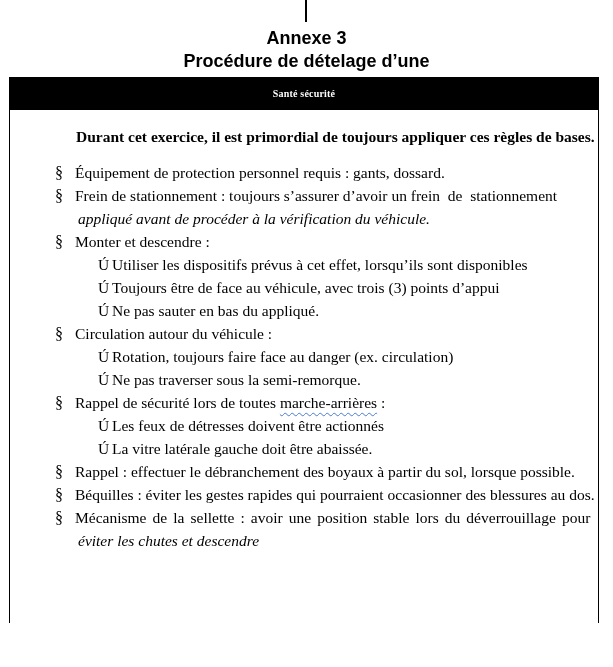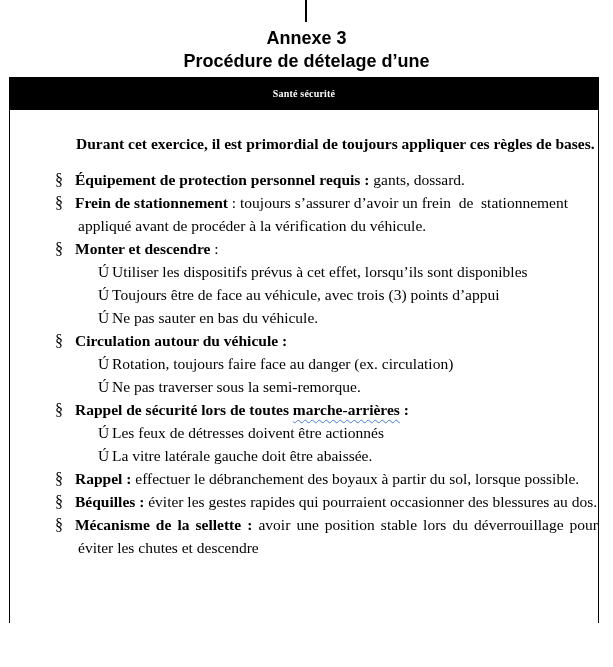--- a/index.html
+++ b/index.html
@@ -44,41 +44,41 @@
     letter-spacing: 0.2px;
   }
   .safety-box {
     margin: 0 14px 0 9px;
     border-left: 1px solid #000000;
     border-right: 1px solid #000000;
     height: 513px;
     overflow: hidden;
   }
   .intro {
-    padding-top: 25px;
+    padding-top: 18px;
     padding-left: 66px;
     font-weight: bold;
     font-size: 15.5px;
     white-space: pre;
   }
   .rules-list {
     margin-top: 15px;
     font-size: 15.5px;
   }
   .line {
     display: flex;
     line-height: 23px;
     white-space: pre;
   }
   .line.item { padding-left: 45px; }
   .line.sub  { padding-left: 88px; }
-  .line.cont { padding-left: 68px; }
+  .line.cont { padding-left: 68px; font-style: italic; }
   .bullet1 { display: inline-block; width: 20px; font-size: 16px; }
   .bullet2 { display: inline-block; width: 14px; }
-  .bold { font-weight: bold; }
+  .bold { font-weight: normal; }
   .wavy {
     text-decoration-line: underline;
     text-decoration-style: wavy;
     text-decoration-color: #4a7ad4;
     text-decoration-thickness: 1px;
     text-underline-offset: 4px;
   }
 </style>
 </head>
 <body>
@@ -97,21 +97,21 @@
 
 <div class="safety-box">
   <div class="intro">Durant cet exercice, il est primordial de toujours appliquer ces règles de bases.</div>
   <div class="rules-list">
       <div class="line item"><span class="bullet1">§</span><span><span class="bold">Équipement de protection personnel requis :</span><span> gants, dossard.</span></span></div>
       <div class="line item"><span class="bullet1">§</span><span><span class="bold">Frein de stationnement</span><span> : toujours s’assurer d’avoir un frein  de  stationnement</span></span></div>
       <div class="line cont"><span><span>appliqué avant de procéder à la vérification du véhicule.</span></span></div>
       <div class="line item"><span class="bullet1">§</span><span><span class="bold">Monter et descendre</span><span> :</span></span></div>
       <div class="line sub"><span class="bullet2">Ú</span><span><span>Utiliser les dispositifs prévus à cet effet, lorsqu’ils sont disponibles</span></span></div>
       <div class="line sub"><span class="bullet2">Ú</span><span><span>Toujours être de face au véhicule, avec trois (3) points d’appui</span></span></div>
-      <div class="line sub"><span class="bullet2">Ú</span><span><span>Ne pas sauter en bas du véhicule.</span></span></div>
+      <div class="line sub"><span class="bullet2">Ú</span><span><span>Ne pas sauter en bas du appliqué.</span></span></div>
       <div class="line item"><span class="bullet1">§</span><span><span class="bold">Circulation autour du véhicule :</span></span></div>
       <div class="line sub"><span class="bullet2">Ú</span><span><span>Rotation, toujours faire face au danger (ex. circulation)</span></span></div>
       <div class="line sub"><span class="bullet2">Ú</span><span><span>Ne pas traverser sous la semi-remorque.</span></span></div>
       <div class="line item"><span class="bullet1">§</span><span><span class="bold">Rappel de sécurité lors de toutes </span><span class="bold wavy" style="text-decoration-color: rgb(74, 122, 212);">marche-arrières</span><span class="bold"> :</span></span></div>
       <div class="line sub"><span class="bullet2">Ú</span><span><span>Les feux de détresses doivent être actionnés</span></span></div>
       <div class="line sub"><span class="bullet2">Ú</span><span><span>La vitre latérale gauche doit être abaissée.</span></span></div>
       <div class="line item"><span class="bullet1">§</span><span><span class="bold">Rappel :</span><span> effectuer le débranchement des boyaux à partir du sol, lorsque possible.</span></span></div>
       <div class="line item"><span class="bullet1">§</span><span><span class="bold">Béquilles :</span><span> éviter les gestes rapides qui pourraient occasionner des blessures au dos.</span></span></div>
       <div class="line item" style="word-spacing: 2.2px;"><span class="bullet1">§</span><span><span class="bold">Mécanisme de la sellette :</span><span> avoir une position stable lors du déverrouillage pour</span></span></div>
       <div class="line cont"><span><span>éviter les chutes et descendre</span></span></div>

